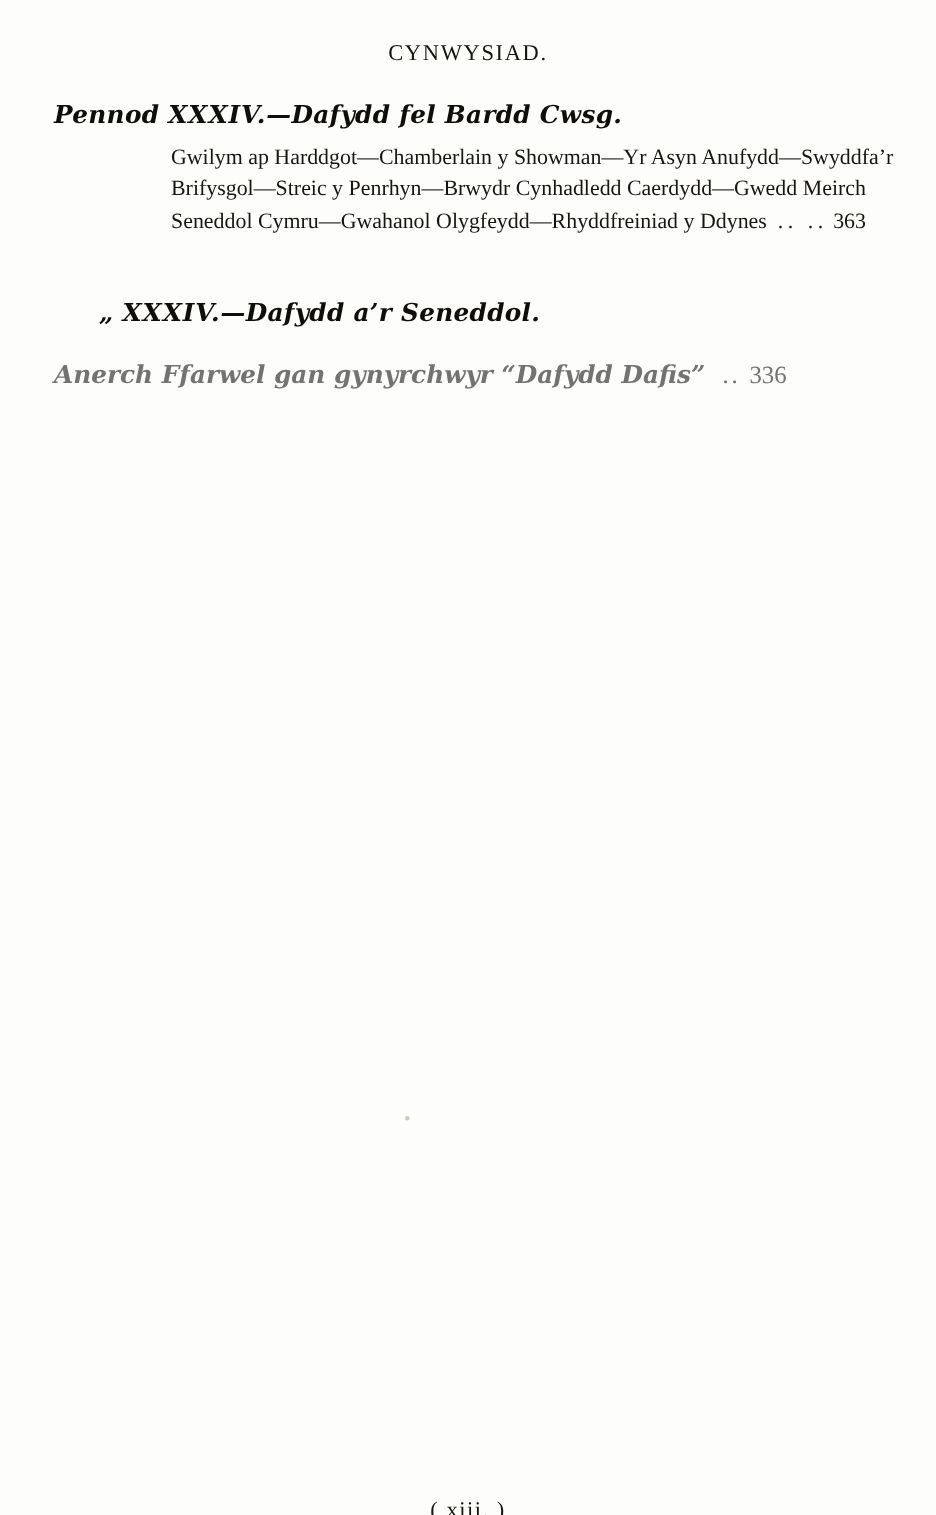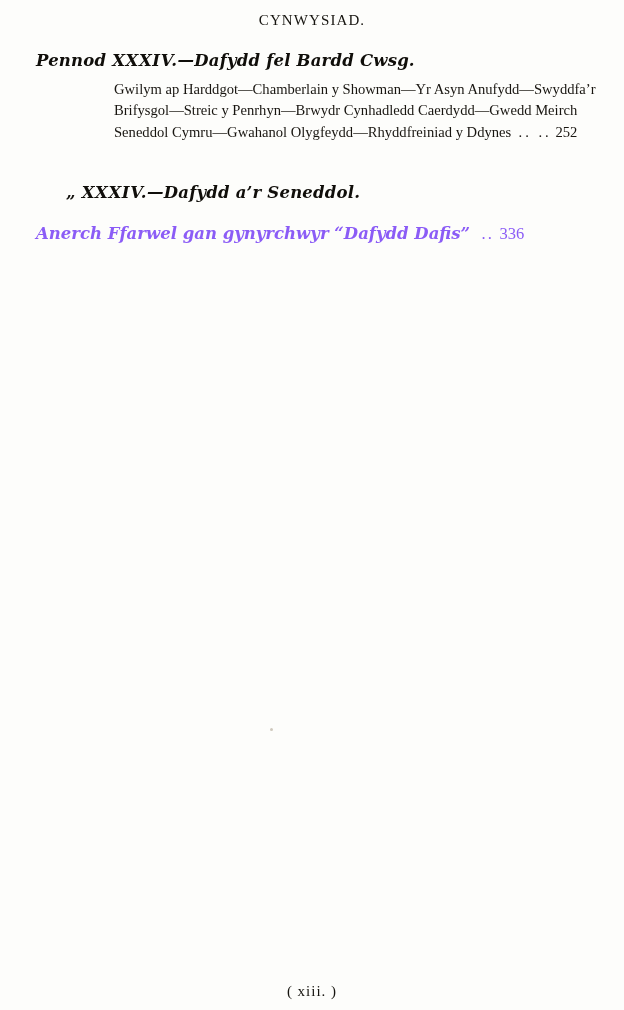--- a/index.html
+++ b/index.html
@@ -19,21 +19,21 @@
     position: relative;
     width: 624px;
     height: 1010px;
     box-sizing: border-box;
     padding: 0;
   }
   .running-head {
     text-align: center;
     font-size: 15px;
     letter-spacing: 1.1px;
-    margin-top: 12px;
+    margin-top: 28px;
     font-family: "Liberation Serif", serif;
     color: #16140f;
   }
   .toc {
     margin-top: 22px;
     padding-left: 36px;
     padding-right: 14px;
   }
   .entry {
     margin-bottom: 2px;
@@ -75,21 +75,21 @@
   }
   .entry-gap {
     height: 18px;
   }
   .final-entry {
     margin-top: 22px;
     font-family: "DejaVu Serif", serif;
     font-weight: bold;
     font-style: italic;
     font-size: 16.5px;
-    color: #8b5cf6;
+    color: #737373;
     white-space: nowrap;
   }
   .final-entry .fin-leader {
     font-family: "Liberation Serif", serif;
     font-style: normal;
     font-weight: normal;
     letter-spacing: 2px;
   }
   .final-entry .fin-page {
     font-family: "Liberation Serif", serif;
@@ -124,21 +124,21 @@
   <div class="running-head">CYNWYSIAD.</div>
 
   <div class="toc">
 
     <div class="entry">
       <div class="entry-title">
         <span>Pennod</span>
         <span class="chapnum">XXXIV.</span><span>—</span><span>Dafydd fel Bardd Cwsg.</span>
       </div>
       <div class="entry-desc">
-        <span>Gwilym ap Harddgot—Chamberlain y Showman—Yr Asyn Anufydd—Swyddfa’r Brifysgol—Streic y Penrhyn—Brwydr Cynhadledd Caerdydd—Gwedd Meirch Seneddol Cymru—Gwahanol Olygfeydd—Rhyddfreiniad y Ddynes</span><span class="tail">&nbsp;&nbsp;<span class="leader">..    ..</span>&nbsp;<span class="pageno">252</span></span>
+        <span>Gwilym ap Harddgot—Chamberlain y Showman—Yr Asyn Anufydd—Swyddfa’r Brifysgol—Streic y Penrhyn—Brwydr Cynhadledd Caerdydd—Gwedd Meirch Seneddol Cymru—Gwahanol Olygfeydd—Rhyddfreiniad y Ddynes</span><span class="tail">&nbsp;&nbsp;<span class="leader">..    ..</span>&nbsp;<span class="pageno">363</span></span>
       </div>
     </div>
 
     <div class="entry-gap"></div>
 
     <div class="entry">
     </div>
 
     <div class="entry-gap"></div>
 

